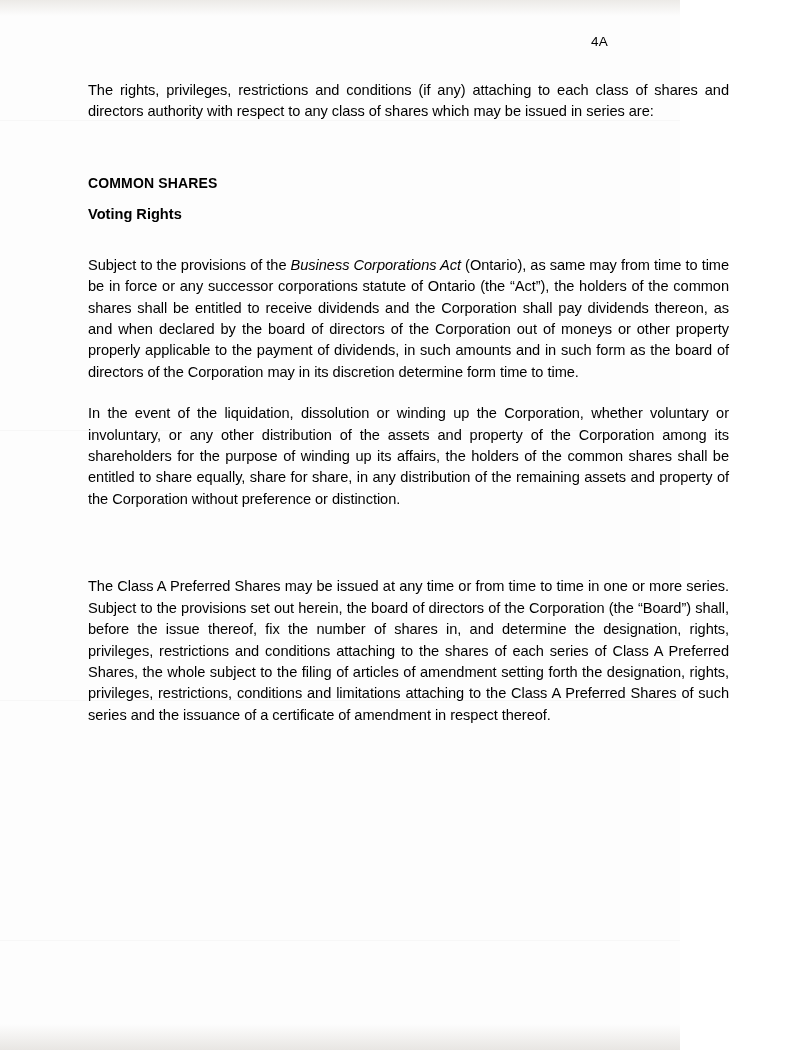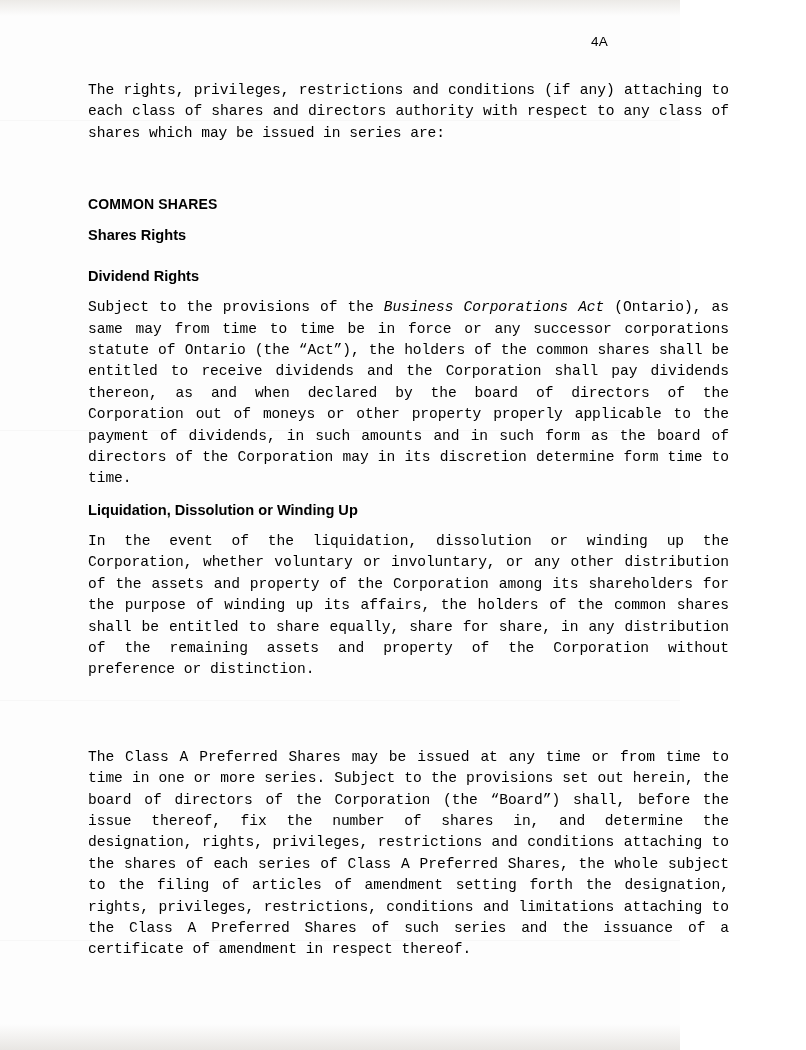--- a/index.html
+++ b/index.html
@@ -52,21 +52,20 @@
     left: 88px;
     width: 641px;
   }
   p.body-text {
     margin: 0 0 0 0;
     font-size: 14.6px;
     line-height: 21.4px;
     text-align: justify;
     text-justify: inter-word;
     letter-spacing: -0.05px;
-    font-family: Liberation Mono, monospace;
   }
   h2.section-heading {
     margin: 0;
     font-size: 14px;
     font-weight: bold;
     line-height: 21px;
     letter-spacing: 0.15px;
   }
   h3.sub-heading {
     margin: 0;
@@ -102,36 +101,34 @@
   <div class="content">
 
     <p class="body-text">The rights, privileges, restrictions and conditions (if any) attaching to each class of shares and directors authority with respect to any class of shares which may be issued in series are:</p>
 
     <div class="gap-intro"></div>
 
     <h2 class="section-heading">COMMON SHARES</h2>
 
     <div class="gap-after-heading"></div>
 
-    <h3 class="sub-heading">Shares Rights</h3>
+    <h3 class="sub-heading">Voting Rights</h3>
 
     <div class="gap-block"></div>
 
 
     <div class="gap-para"></div>
 
-    <h3 class="sub-heading">Dividend Rights</h3>
 
     <div class="gap-block"></div>
 
     <p class="body-text">Subject to the provisions of the <em>Business Corporations Act</em> (Ontario), as same may from time to time be in force or any successor corporations statute of Ontario (the “Act”), the holders of the common shares shall be entitled to receive dividends and the Corporation shall pay dividends thereon, as and when declared by the board of directors of the Corporation out of moneys or other property properly applicable to the payment of dividends, in such amounts and in such form as the board of directors of the Corporation may in its discretion determine form time to time.</p>
 
     <div class="gap-para"></div>
 
-    <h3 class="sub-heading">Liquidation, Dissolution or Winding Up</h3>
 
     <div class="gap-block"></div>
 
     <p class="body-text">In the event of the liquidation, dissolution or winding up the Corporation, whether voluntary or involuntary, or any other distribution of the assets and property of the Corporation among its shareholders for the purpose of winding up its affairs, the holders of the common shares shall be entitled to share equally, share for share, in any distribution of the remaining assets and property of the Corporation without preference or distinction.</p>
 
     <div class="gap-section"></div>
 
 
     <div class="gap-after-heading"></div>
 

